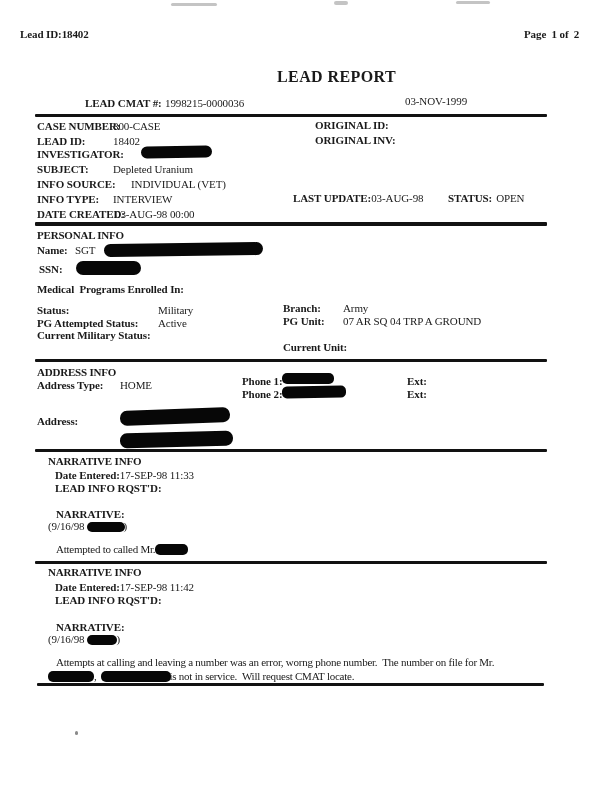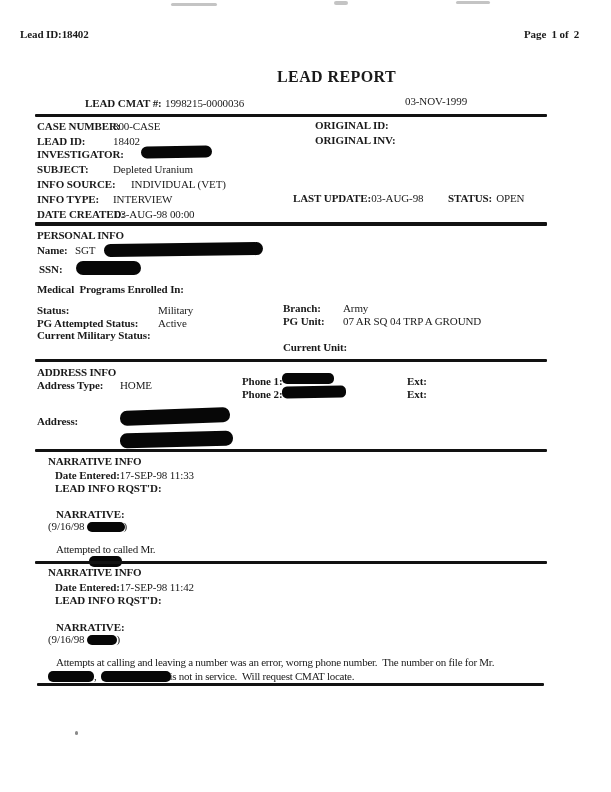--- a/index.html
+++ b/index.html
@@ -118,21 +118,21 @@
 <div class="row" style="left:55px;top:469px;">
   <span class="b">Date Entered:</span><span>17-SEP-98 11:33</span>
 </div>
 <div class="t b" style="left:55px;top:482px;">LEAD INFO RQST'D:</div>
 <div class="t b" style="left:56px;top:508px;">NARRATIVE:</div>
 <div class="row" style="left:48px;top:520px;">
   <span>(9/16/98</span>
   <span class="bar r5" style="width:38px;height:10px;margin-left:3px;"></span>
   <span style="margin-left:-2px;">)</span>
 </div>
-<div class="row narr" style="left:56px;top:543px;flex-direction:column;">
+<div class="row narr" style="left:56px;top:543px;">
   <span>Attempted to called Mr.</span>
   <span class="bar r5" style="width:33px;height:11px;"></span>
 </div>
 
 <div class="hr" style="top:561px;"></div>
 
 <div class="t sect" style="left:48px;top:566px;">NARRATIVE INFO</div>
 <div class="row" style="left:55px;top:581px;">
   <span class="b">Date Entered:</span><span>17-SEP-98 11:42</span>
 </div>

